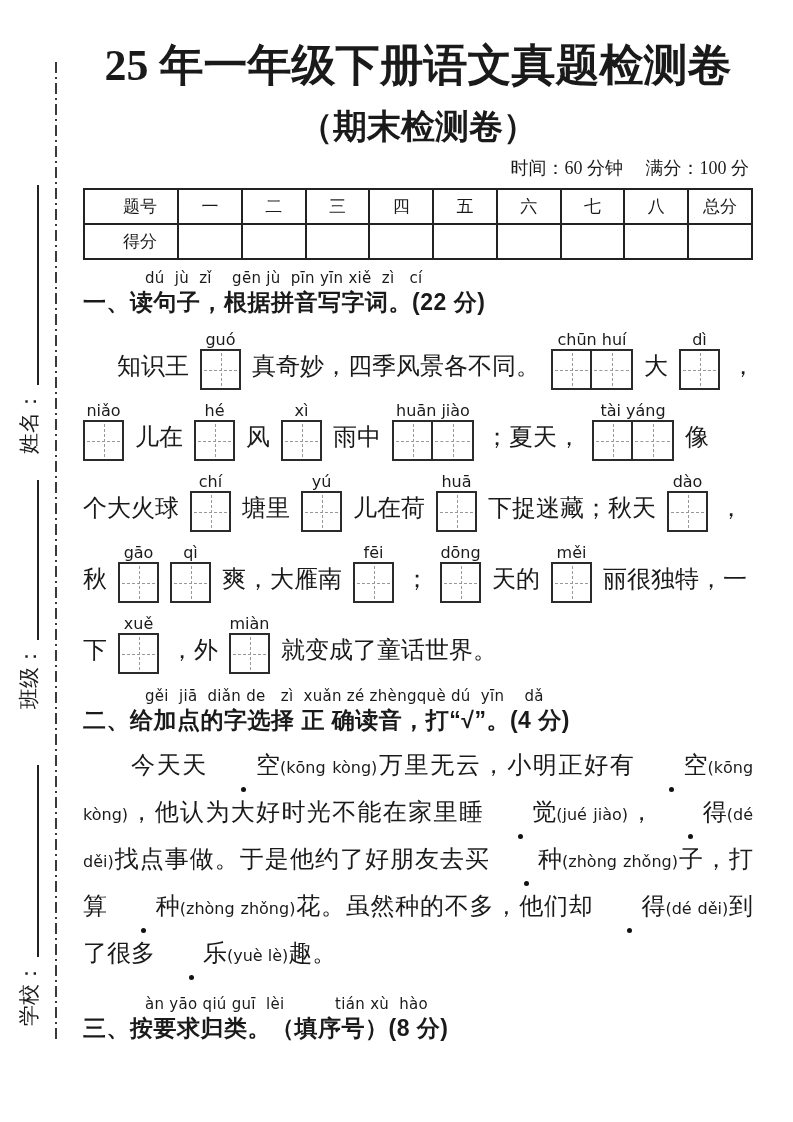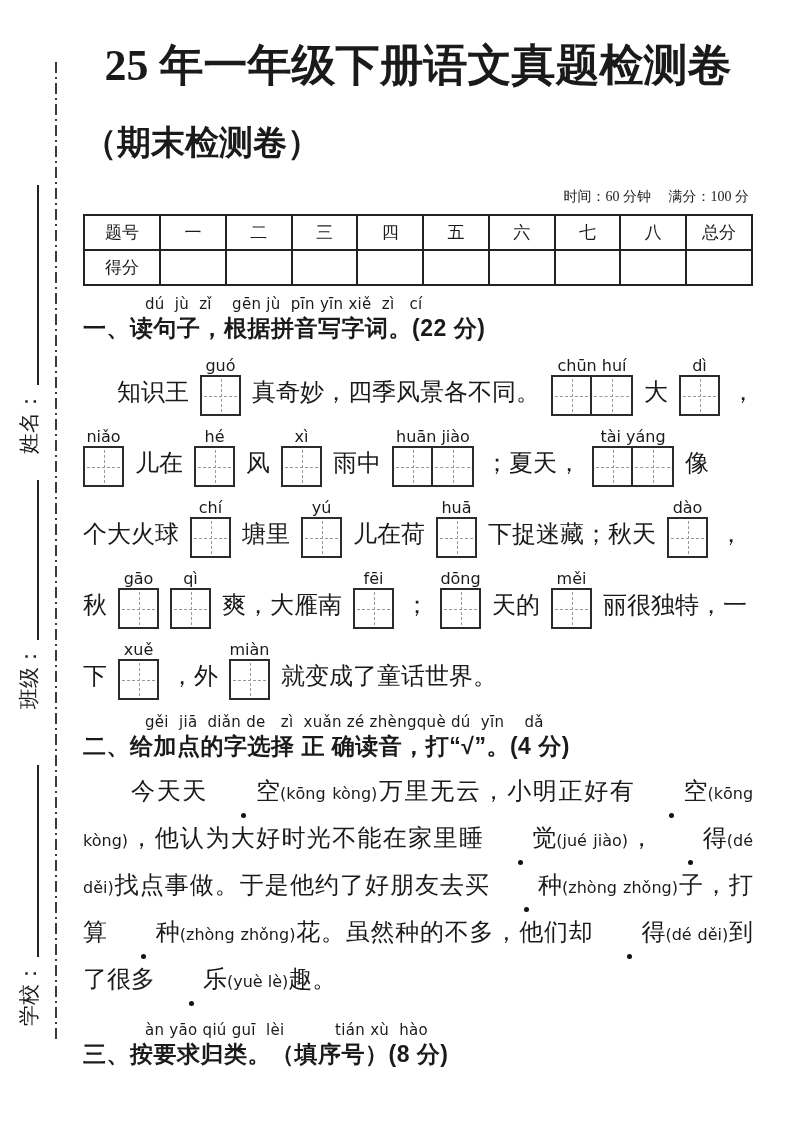--- a/index.html
+++ b/index.html
@@ -17,25 +17,25 @@
     position:absolute; left:12px; top:1042px; width:910px; height:34px;
     transform:rotate(-90deg); transform-origin:0 0;
     display:flex; align-items:center; padding-left:16px; box-sizing:border-box;
     font-size:21px;
   }
   .side-group { display:flex; align-items:flex-end; }
   .side-label { line-height:30px; }
   .side-line { height:0; border-bottom:2px solid #222; margin-left:6px; margin-bottom:5px; }
   .main { position:absolute; left:83px; top:38px; width:670px; }
   h1.title { margin:0; font-size:44px; line-height:1.25; font-weight:700; text-align:center; }
-  h2.subtitle { margin:27px 0 0; font-size:34px; font-weight:700; }
-  .meta { margin-top:22px; padding-right:4px; text-align:right; font-size:14px; white-space:pre; }
+  h2.subtitle { margin:11px 0 0; font-size:34px; font-weight:700; text-align:center; }
+  .meta { margin-top:6px; padding-right:4px; text-align:right; font-size:18px; white-space:pre; }
   table.score-table { width:100%; margin-top:8px; border-collapse:collapse; table-layout:fixed; }
   table.score-table td { border:2px solid #222; height:33px; padding:0; text-align:center; font-size:17px; }
-  table.score-table td:first-child { width:74px; }
+  table.score-table td:first-child { width:74px;padding-left:18px; }
   .sec-pin {
     font-family:"DejaVu Sans","Liberation Sans",sans-serif; font-size:15px; line-height:17px;
     margin-left:62px; white-space:pre; letter-spacing:0.3px;
   }
   .sec-title {
     font-family:"Liberation Sans","DejaVu Sans",sans-serif; font-weight:700;
     font-size:23px; line-height:30px; letter-spacing:0.5px;
   }
   .sec1 { margin-top:10px; }
   .fill-area { margin-top:2px; }

